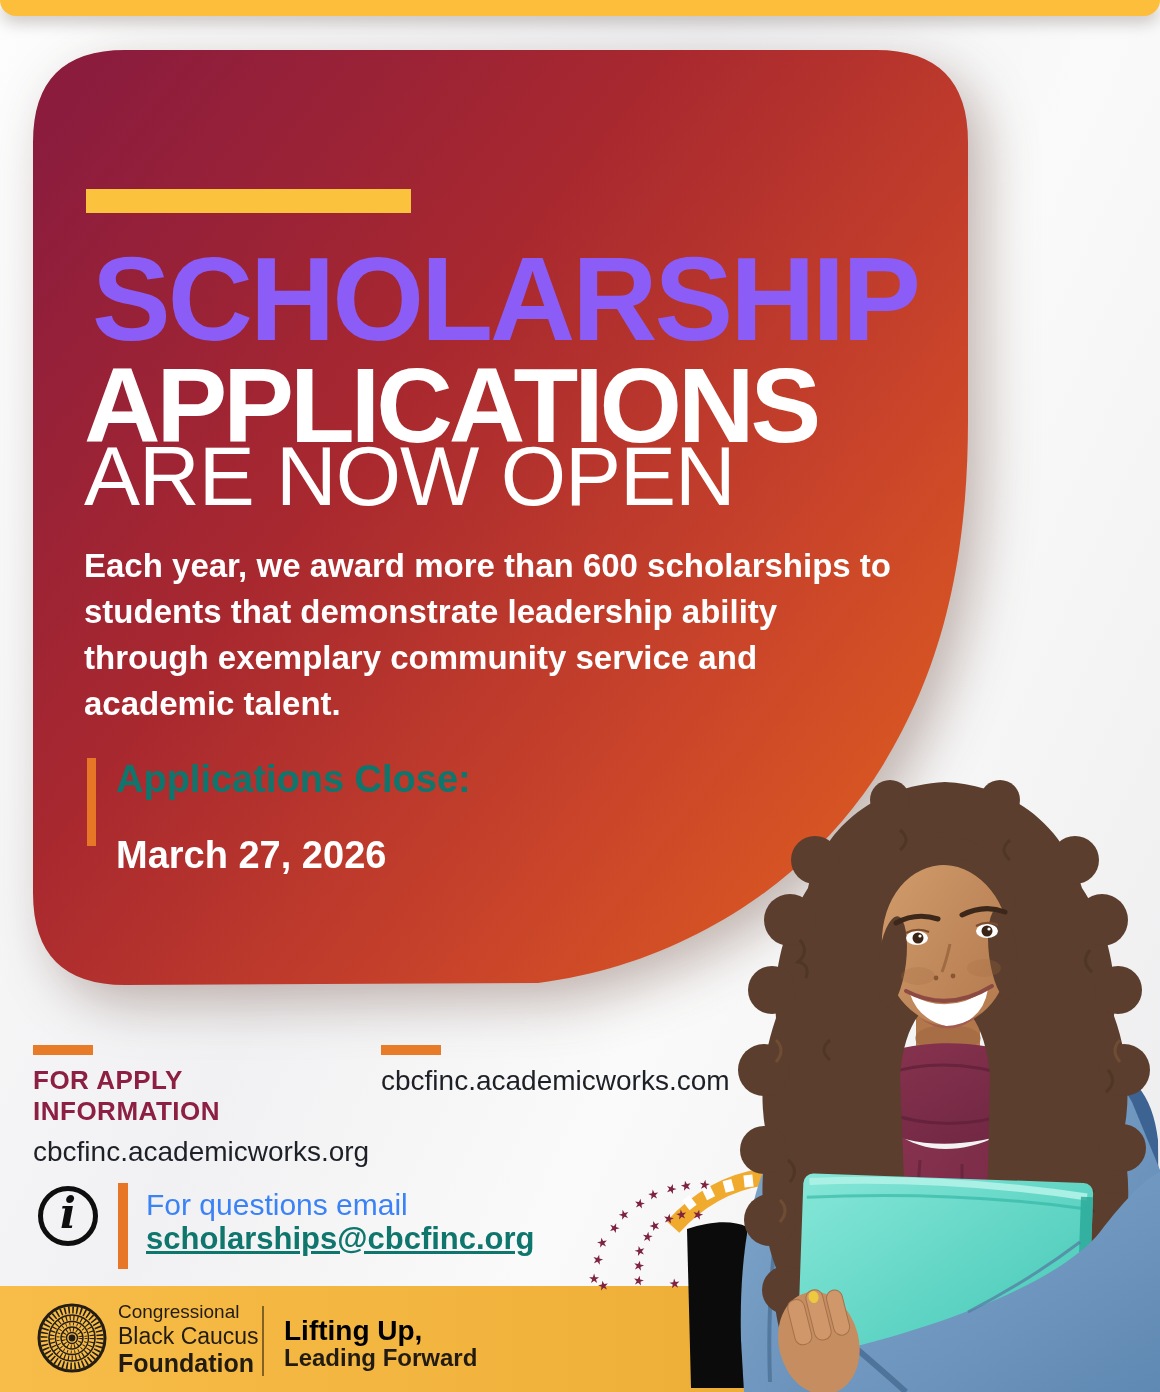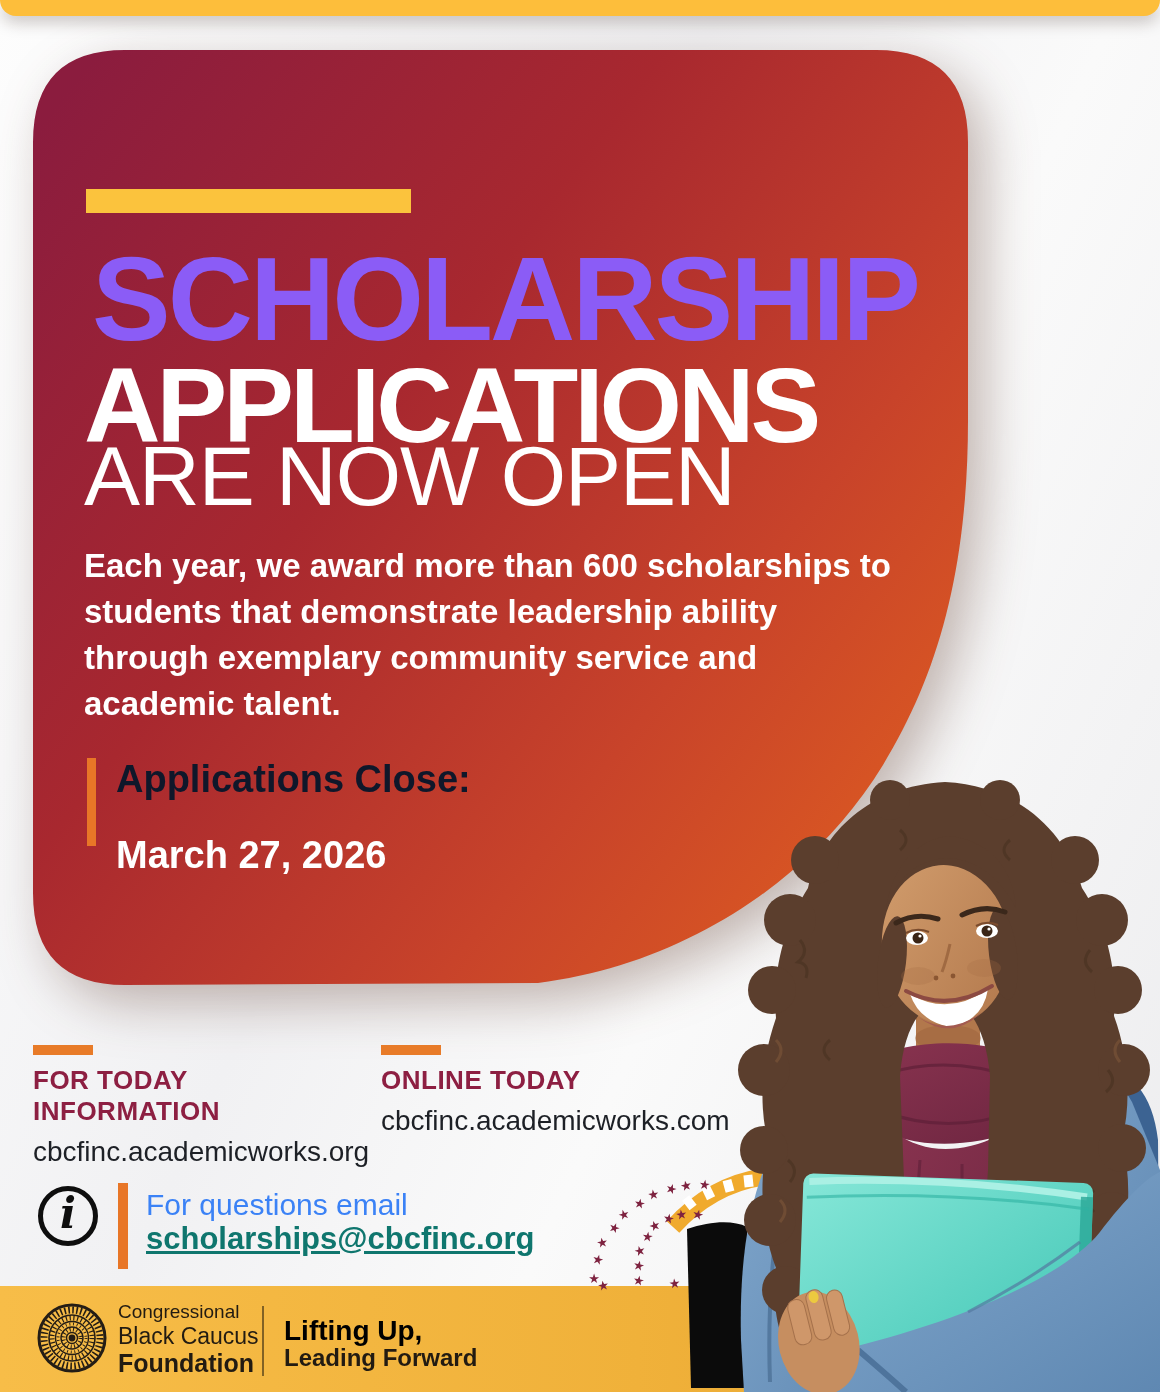--- a/index.html
+++ b/index.html
@@ -28,21 +28,21 @@
   .accent-bar{left:86px;top:189px;width:325px;height:24px;background:#FBC33D;z-index:5;}
   .hl1{left:84px;top:240px;font-size:118px;line-height:1;font-weight:bold;color:#8b5cf6;
        letter-spacing:-3px;z-index:5;white-space:nowrap;margin-left:8px;}
   .hl2{left:84px;top:352px;font-size:106px;line-height:1;font-weight:bold;color:#ffffff;
        letter-spacing:-4px;z-index:5;white-space:nowrap;text-align:right;}
   .hl3{left:84px;top:434px;font-size:84px;line-height:1;font-weight:normal;color:#ffffff;
        letter-spacing:-1px;z-index:5;white-space:nowrap;font-stretch:condensed;text-align:center;}
   .body-par{left:84px;top:543px;width:822px;font-size:33px;line-height:46px;font-weight:bold;
        color:#ffffff;z-index:5;}
   .close-bar{left:87px;top:758px;width:9px;height:88px;background:#E87627;z-index:5;}
-  .close-label{left:116px;top:757px;font-size:38px;line-height:44px;font-weight:bold;color:#0f172a;z-index:5;white-space:nowrap;}
+  .close-label{left:116px;top:757px;font-size:38px;line-height:44px;font-weight:bold;color:#0f766e;z-index:5;white-space:nowrap;}
   .close-date{left:116px;top:833px;font-size:38px;line-height:44px;font-weight:bold;color:#fff;z-index:5;white-space:nowrap;}
 
   
   .col-bar{width:60px;height:10px;background:#E87B28;}
   .col{z-index:5;}
   .col-head{margin-top:10px;font-size:26px;line-height:31px;font-weight:bold;color:#8D1F42;letter-spacing:.5px;}
   .col-url{margin-top:9px;font-size:28px;color:#1d2026;text-align:right;}
   .col1{left:33px;top:1045px;}
   .col2{left:381px;top:1045px;}
 
@@ -85,30 +85,29 @@
 <div class="abs hl2">APPLICATIONS</div>
 <div class="abs hl3">ARE NOW OPEN</div>
 <div class="abs body-par">Each year, we award more than 600 scholarships to students that demonstrate leadership ability through exemplary community service and academic talent.</div>
 <div class="abs close-bar"></div>
 <div class="abs close-label">Applications Close:</div>
 <div class="abs close-date">March 27, 2026</div>
 
 <div class="abs col col1">
   <div class="col-bar"></div>
   <div class="col-head">
-    <div>FOR TODAY</div>
+    <div>FOR APPLY</div>
     <div>INFORMATION</div>
   </div>
   <div class="col-url">cbcfinc.academicworks.org</div>
 </div>
 
 <div class="abs col col2">
   <div class="col-bar"></div>
   <div class="col-head">
-    <div>ONLINE TODAY</div>
   </div>
   <div class="col-url">cbcfinc.academicworks.com</div>
 </div>
 
 <div class="abs info-circle">
   <span class="info-i">i</span>
 </div>
 <div class="abs contact-vbar"></div>
 <div class="abs contact-prompt">For questions email</div>
 <div class="abs contact-email">scholarships@cbcfinc.org</div>

